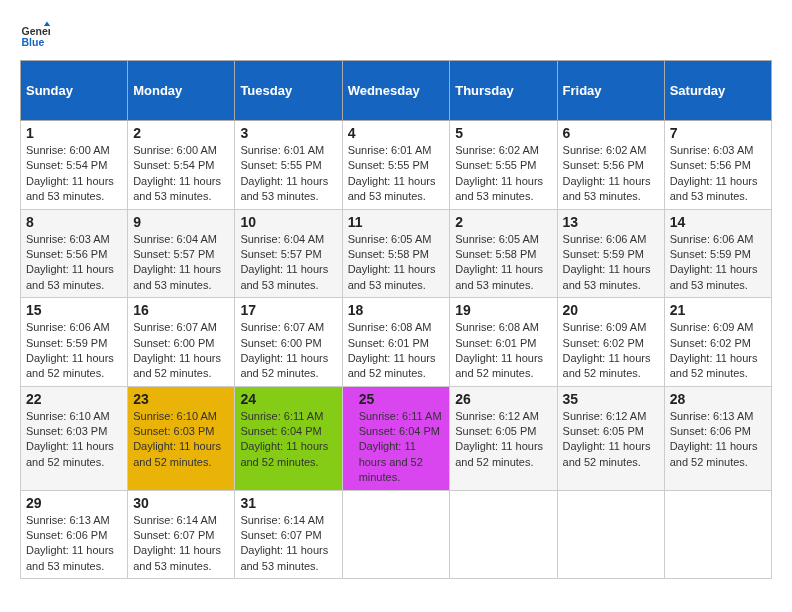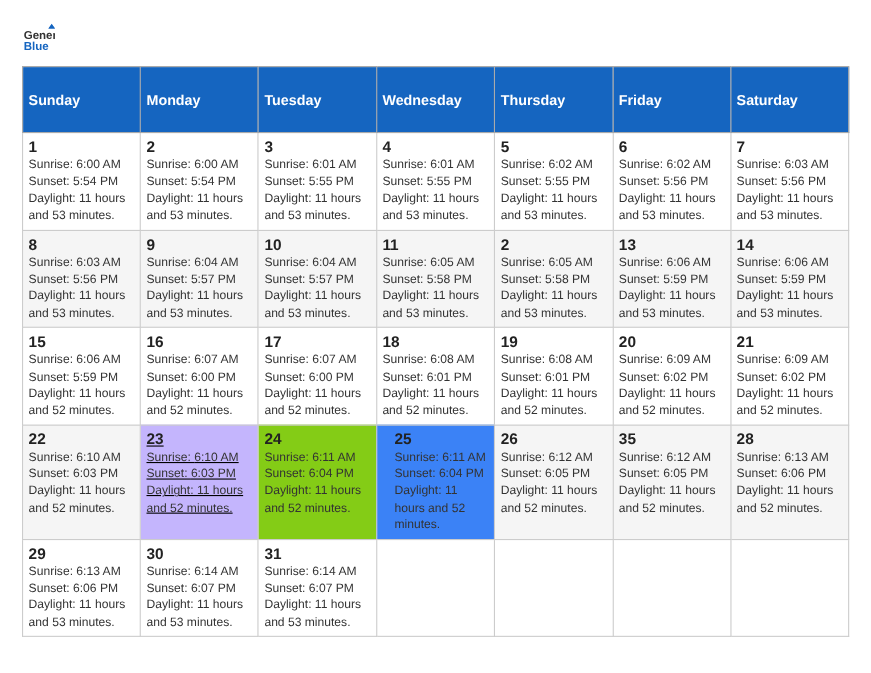--- a/index.html
+++ b/index.html
@@ -294,37 +294,37 @@
       </tr>
       <tr>
         <td style="background-color: rgb(245, 245, 245);">
         <span class="day-number">22</span>
         <div class="day-info">
           <span>Sunrise: </span><span>6:10 AM</span><br>
           <span>Sunset: </span><span>6:03 PM</span><br>
           <span>Daylight: 11 hours and 52 minutes.</span>
         </div>
       </td>
-        <td style="background-color: #c4b5fd; text-decoration: underline;">
+        <td style="background-color: #eab308;">
         <span class="day-number">23</span>
         <div class="day-info">
           <span>Sunrise: </span><span>6:10 AM</span><br>
           <span>Sunset: </span><span>6:03 PM</span><br>
           <span>Daylight: 11 hours and 52 minutes.</span>
         </div>
       </td>
         <td style="background-color: #84cc16;">
         <span class="day-number">24</span>
         <div class="day-info">
           <span>Sunrise: </span><span>6:11 AM</span><br>
           <span>Sunset: </span><span>6:04 PM</span><br>
           <span>Daylight: 11 hours and 52 minutes.</span>
         </div>
       </td>
-        <td style="background-color: #3b82f6; padding-left: 16px;">
+        <td style="background-color: #d946ef; padding-left: 16px;">
         <span class="day-number">25</span>
         <div class="day-info">
           <span>Sunrise: </span><span>6:11 AM</span><br>
           <span>Sunset: </span><span>6:04 PM</span><br>
           <span>Daylight: 11 hours and 52 minutes.</span>
         </div>
       </td>
         <td style="background-color: rgb(245, 245, 245); margin-left: 20px;">
         <span class="day-number">26</span>
         <div class="day-info">

